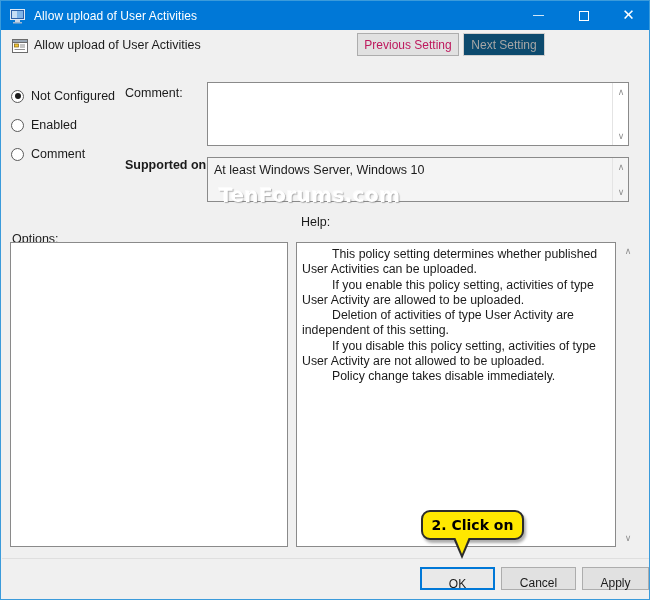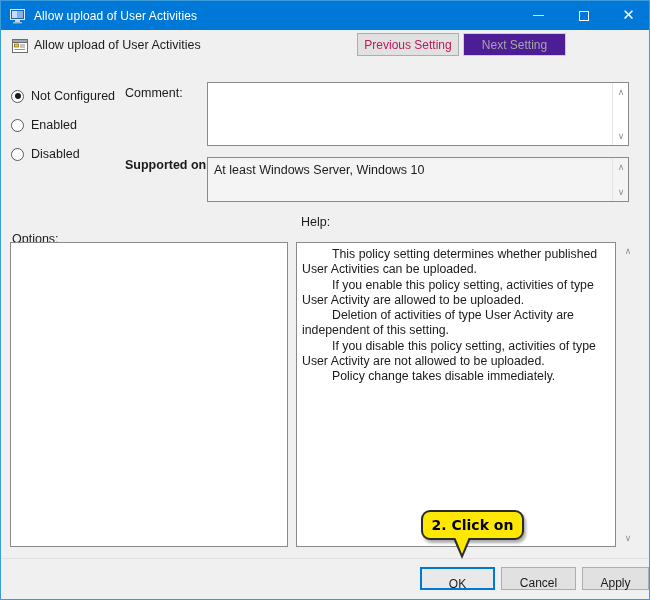--- a/index.html
+++ b/index.html
@@ -101,21 +101,21 @@
     font-family: "Liberation Sans", sans-serif;
     font-size: 12px;
     background: #e1e1e1;
     border: 1px solid #adadad;
     box-sizing: border-box;
     color: #be185d;
     padding: 0;
     cursor: default;
   }
   .nav-btn.prev { left: 355px; width: 102px; }
-  .nav-btn.next { left: 461px; width: 103px; color: #a6a6a6; border-color: #cfcfcf; background: #4c1d95; }
+  .nav-btn.next { left: 461px; width: 82px; color: #a6a6a6; border-color: #cfcfcf; background: #0c4a6e; }
 
   
   .radio-group {
     position: absolute;
     left: 10px; top: 84px;
   }
   .radio-row {
     display: flex;
     align-items: center;
     height: 22px;
@@ -390,41 +390,42 @@
     <div class="radio-row">
       <span class="radio checked"></span>
       <span class="radio-label">Not Configured</span>
     </div>
     <div class="radio-row">
       <span class="radio"></span>
       <span class="radio-label">Enabled</span>
     </div>
     <div class="radio-row">
       <span class="radio"></span>
-      <span class="radio-label">Disabled</span>
+      <span class="radio-label">Comment</span>
     </div>
   </div>
 
   <div class="field-label lbl-comment">Comment:</div>
   <div class="comment-box">
     <div class="inner-sb">
       <div class="sb-arrow up">∧</div>
       <div class="sb-arrow down">∨</div>
     </div>
   </div>
 
   <div class="field-label lbl-supported">Supported on:</div>
   <div class="supported-box">
     <div class="supported-text">At least Windows Server, Windows 10</div>
     <div class="inner-sb grey">
       <div class="sb-arrow up">∧</div>
       <div class="sb-arrow down">∨</div>
     </div>
   </div>
 
+  <div class="watermark">TenForums.com</div>
 
   <div class="field-label lbl-options">Options:</div>
   <div class="field-label lbl-help">Help:</div>
 
   <div class="options-panel"></div>
 
   <div class="help-panel">
     <div class="help-text">
       <p>This policy setting determines whether published User Activities can be uploaded.</p>
       <p>If you enable this policy setting, activities of type User Activity are allowed to be uploaded.</p>

